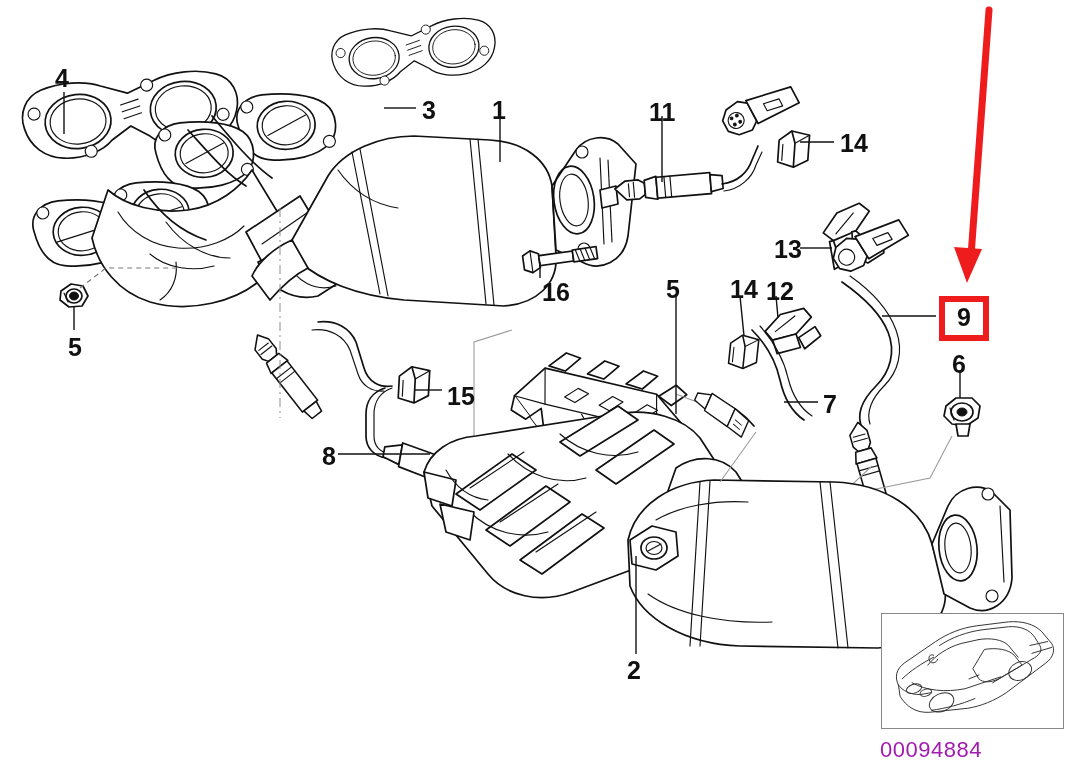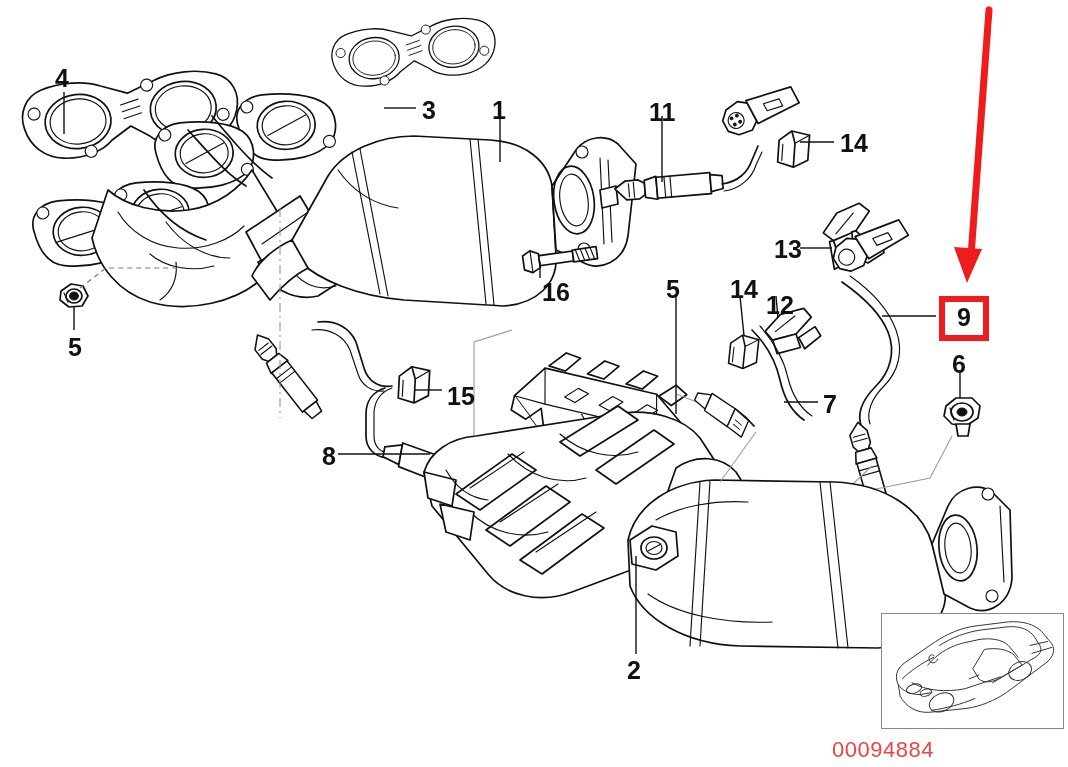--- a/index.html
+++ b/index.html
@@ -28,23 +28,23 @@
     border:6px solid #ee1c1c;
     padding:3px 12px 5px 12px;
     background:#ffffff;
     color:#111111;
     box-sizing:border-box;
   }
 
   
   #diagram-id{
     position:absolute;
-    left:832px;top:737px;
+    left:880px;top:737px;
     font-size:22px;
-    color:#ef4444;
+    color:#a21caf;
     letter-spacing:0.5px;
     font-family:"Liberation Sans","DejaVu Sans",sans-serif;
   }
 
   
   #vehicle-inset{
     position:absolute;
     left:881px;top:613px;
     width:183px;height:116px;
     border:1px solid #888888;
@@ -431,21 +431,21 @@
   <div class="callout" style="left:492px;top:98px;">1</div>
   <div class="callout" style="left:649px;top:100px;">11</div>
   <div class="callout" style="left:840px;top:131px;">14</div>
   <div class="callout" style="left:774px;top:237px;">13</div>
 
   <div class="callout boxed" style="left:939px;top:296px;">9</div>
 
   <div class="callout" style="left:530px;top:280px;margin-left:12px;">16</div>
   <div class="callout" style="left:666px;top:277px;">5</div>
   <div class="callout" style="left:730px;top:277px;">14</div>
-  <div class="callout" style="left:766px;top:293px;">12</div>
+  <div class="callout" style="left:766px;top:279px;">12</div>
   <div class="callout" style="left:68px;top:335px;">5</div>
   <div class="callout" style="left:952px;top:352px;">6</div>
   <div class="callout" style="left:447px;top:384px;">15</div>
   <div class="callout" style="left:823px;top:392px;">7</div>
   <div class="callout" style="left:322px;top:444px;">8</div>
   <div class="callout" style="left:627px;top:658px;">2</div>
 
   <div id="vehicle-inset">
     <svg viewBox="0 0 183 116">
       <g fill="none" stroke="#333" stroke-width="1" stroke-linejoin="round" stroke-linecap="round">

